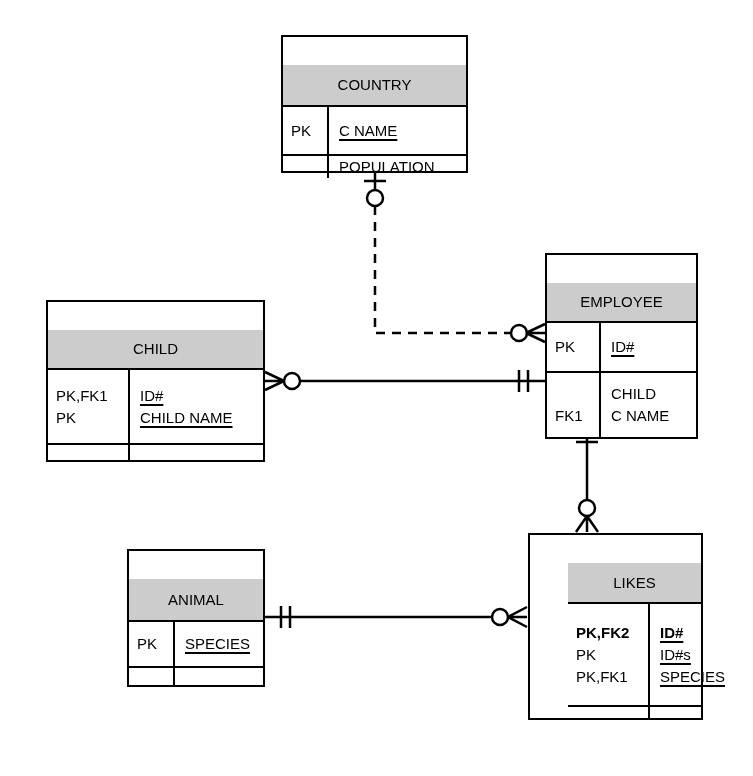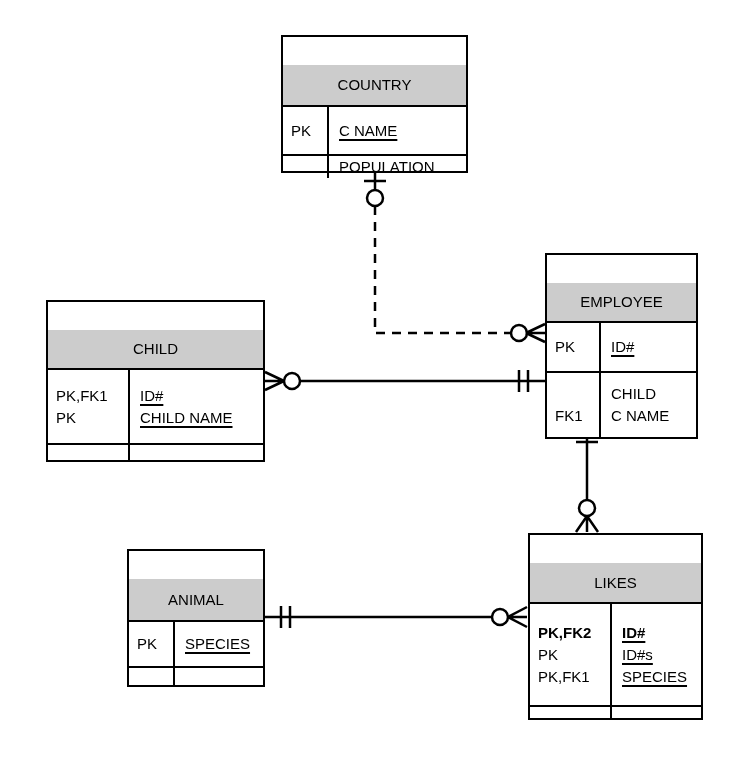--- a/index.html
+++ b/index.html
@@ -91,21 +91,21 @@
   .entity-employee .row1 { height: 50px; }
   .entity-employee .key-cell { width: 54px; }
 
   
   .entity-animal { left: 127px; top: 549px; width: 138px; height: 138px; justify-content: space-between; }
   .entity-animal .entity-header { height: 43px; }
   .entity-animal .row1 { height: 46px; }
   .entity-animal .key-cell { width: 46px; }
 
   
-  .entity-likes { left: 528px; top: 533px; width: 175px; height: 187px; }
+  .entity-likes { left: 528px; top: 533px; width: 175px; height: 187px; padding-left: 38px; }
   .entity-likes .entity-header { height: 41px; }
   .entity-likes .row1 { height: 103px; }
   .entity-likes .key-cell { width: 82px; }
 </style>
 </head>
 <body>
 
 <div id="canvas">
 
   <svg id="connector-layer" viewBox="0 0 753 776" xmlns="http://www.w3.org/2000/svg">

